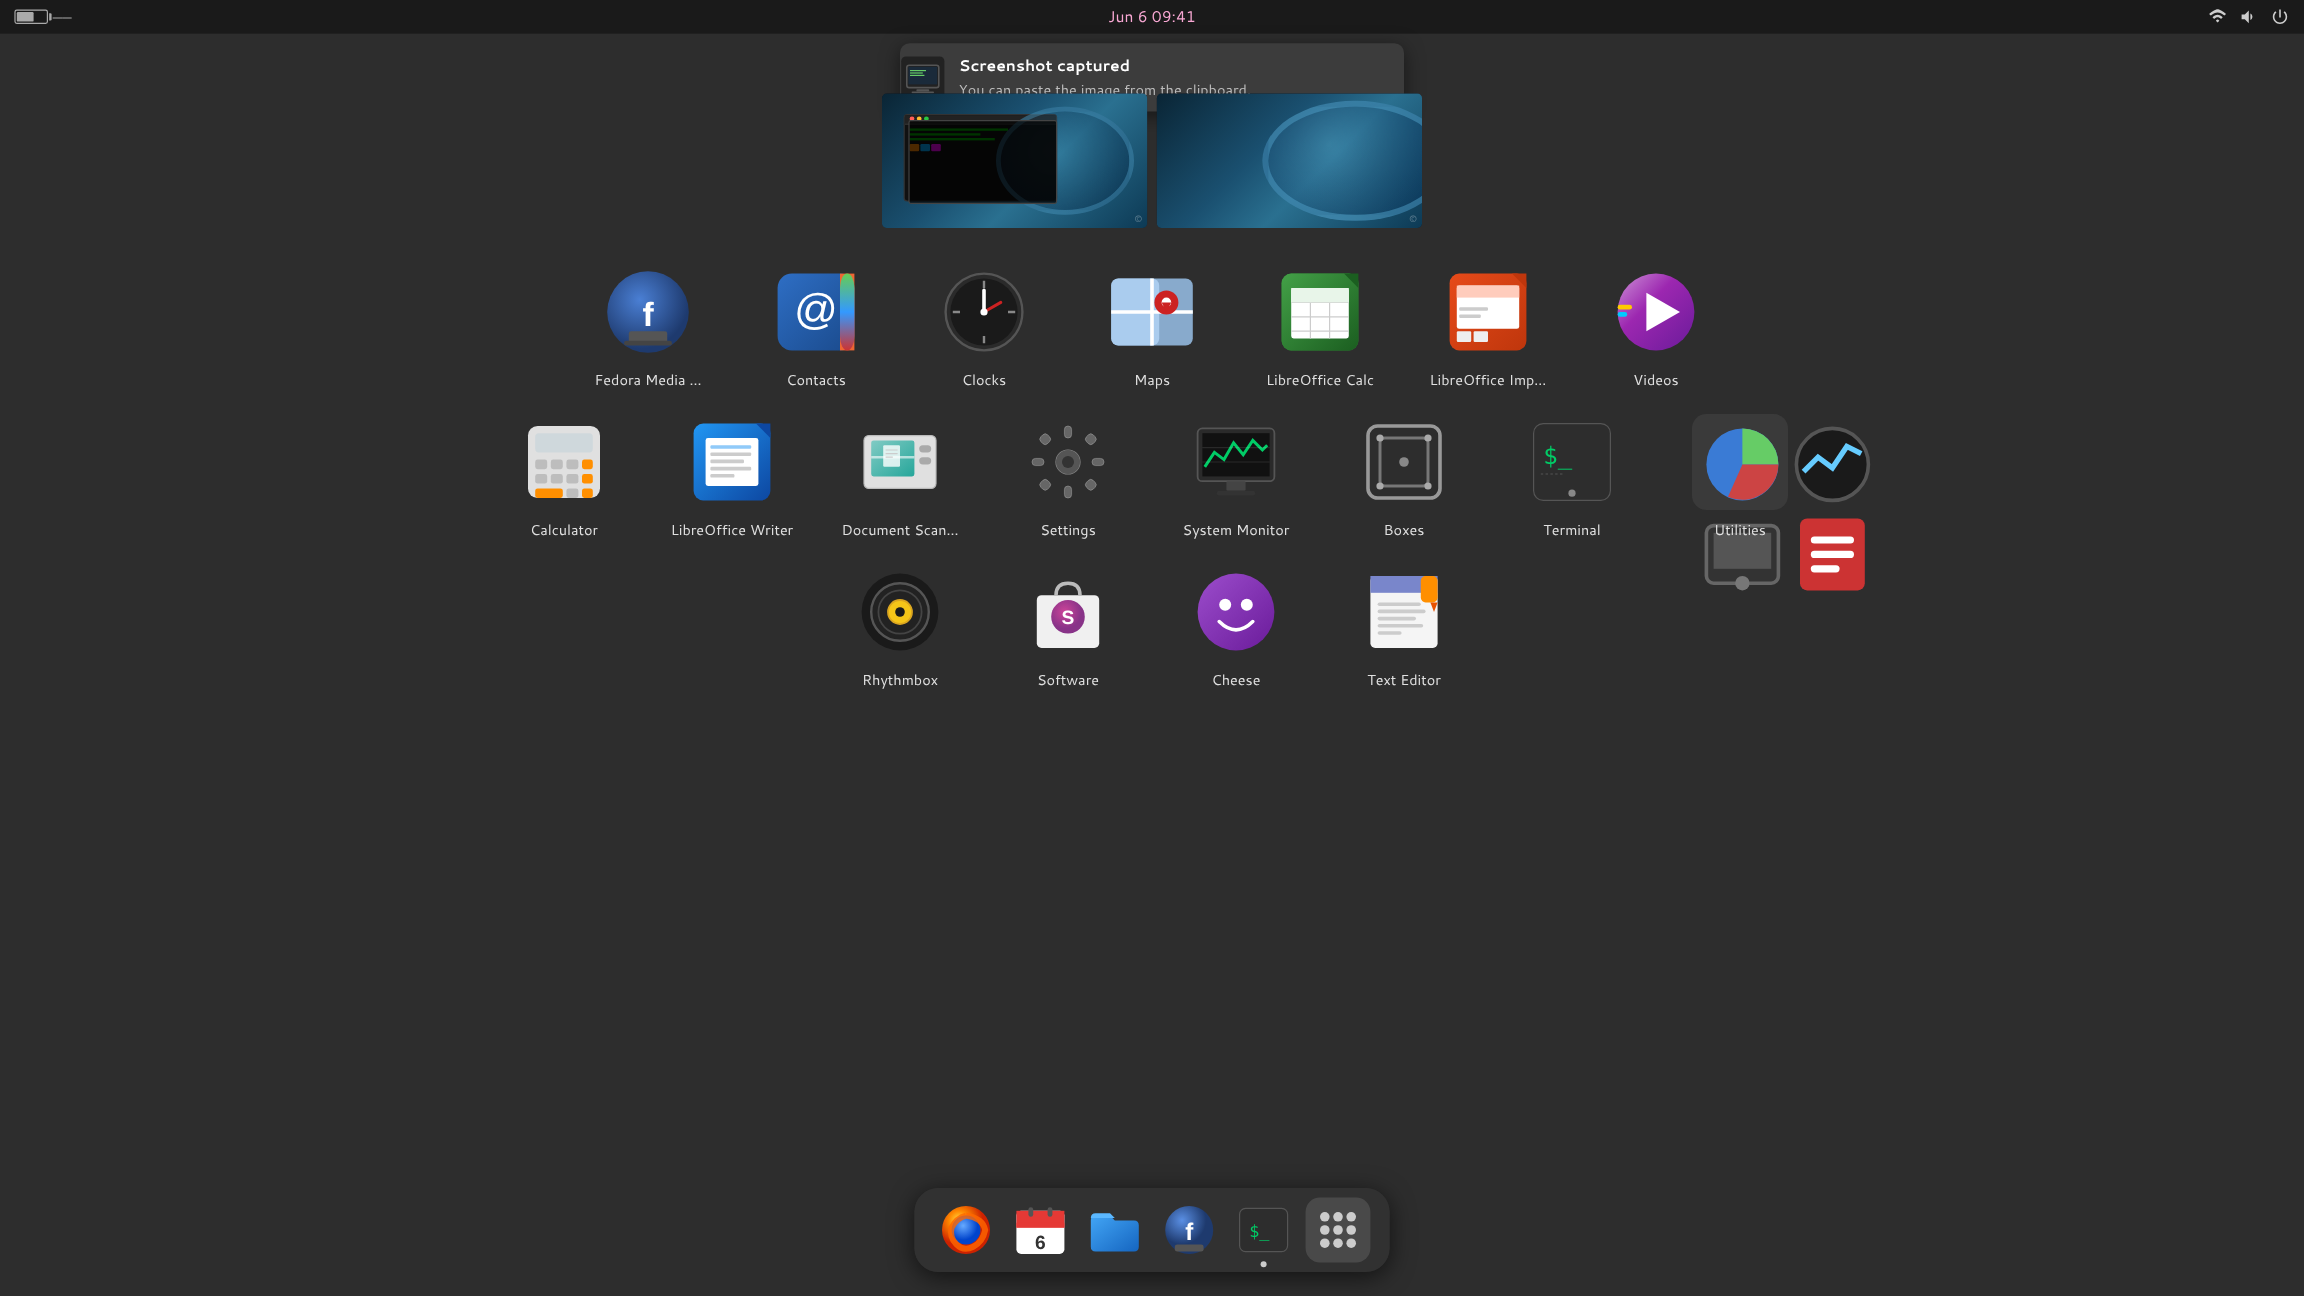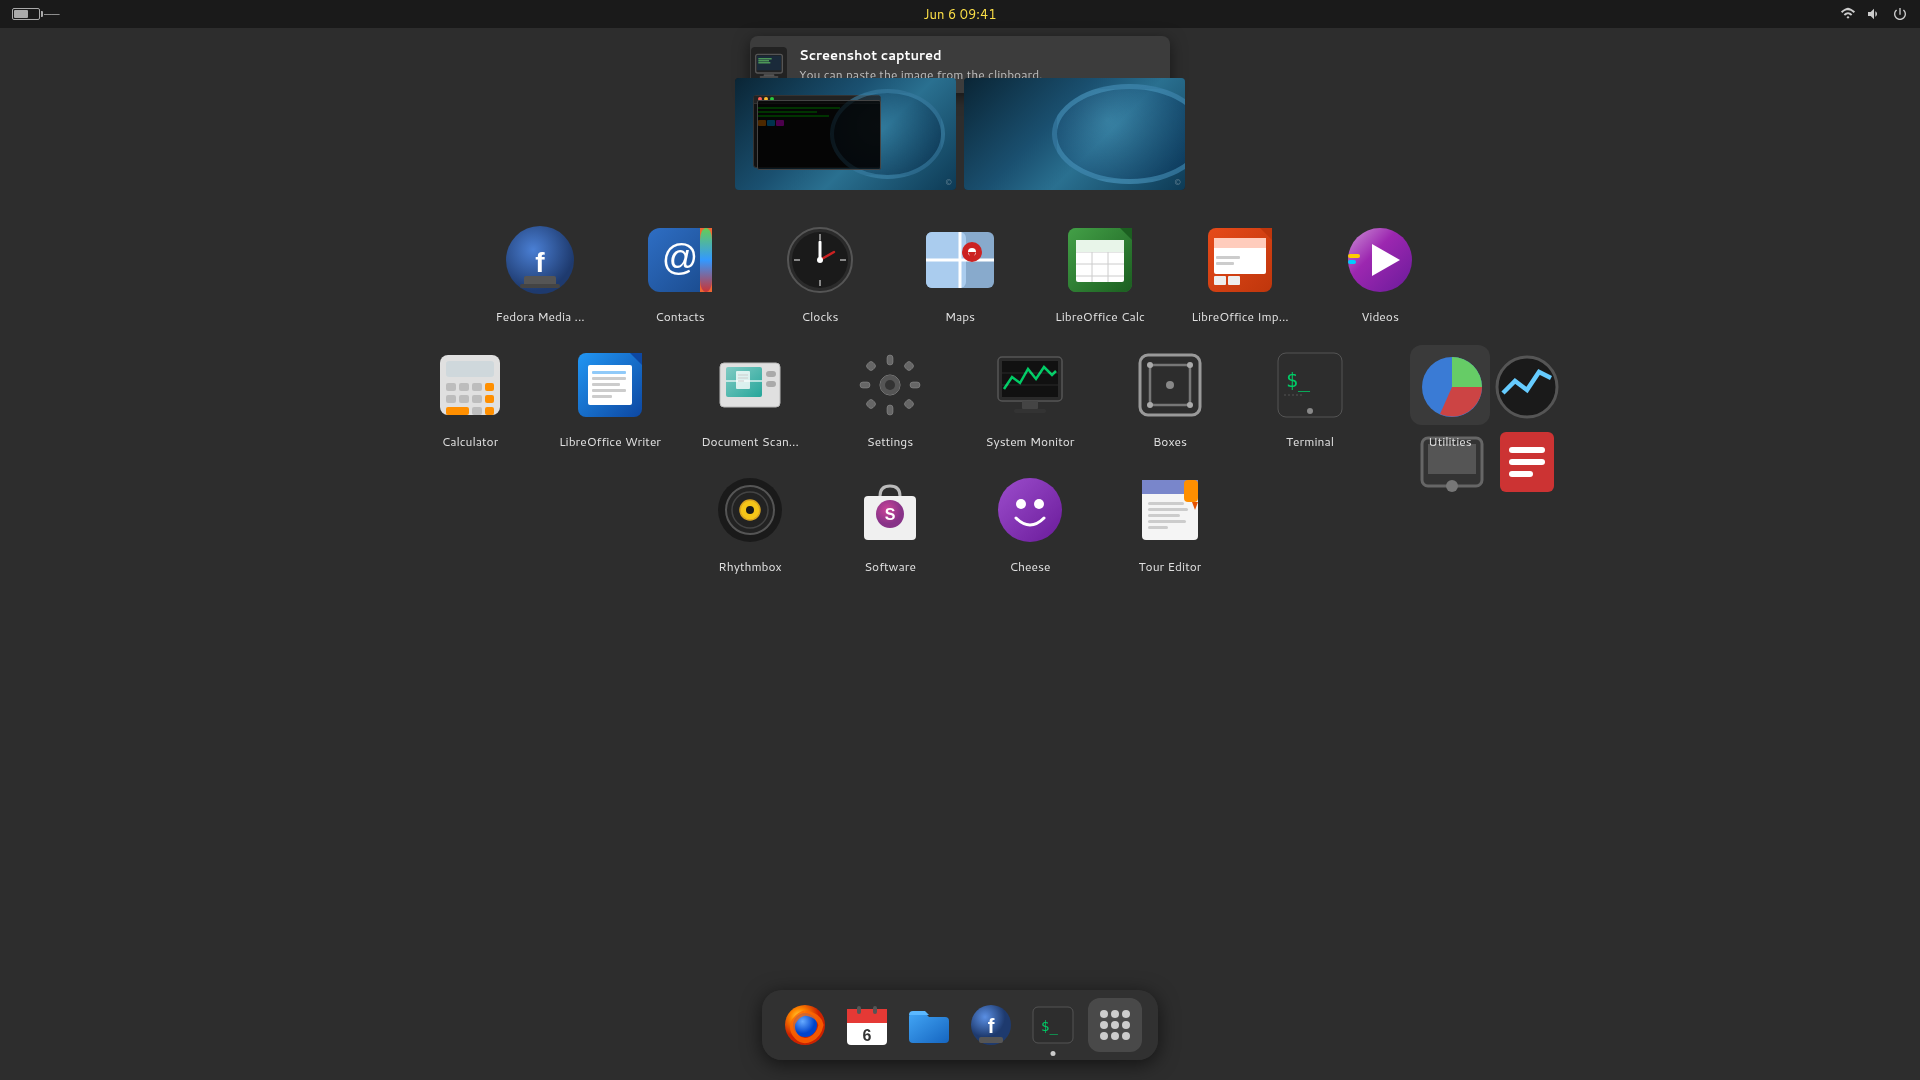--- a/index.html
+++ b/index.html
@@ -280,21 +280,21 @@
 <body>
 
 <div class="topbar">
   <div class="topbar-left">
     <div class="battery-bar">
       <div class="battery-fill"></div>
       <div class="battery-tip"></div>
     </div>
     <span style="font-size:11px;color:#aaa;">──</span>
   </div>
-  <span style="font-size:13px;font-weight:500;color:#fde047;">Jun 6  09:41</span>
+  <span style="font-size:13px;font-weight:500;color:#f9a8d4;">Jun 6  09:41</span>
   <div class="topbar-right">
 
     <svg width="16" height="16" viewBox="0 0 24 24" fill="#ccc">
       <path d="M1.41 8.42C5.23 4.6 10.37 2.5 12 2.5s6.77 2.1 10.59 5.92l-2.1 2.1C17.37 7.4 14.77 6.5 12 6.5s-5.37.9-8.49 3.92L1.41 8.42zm4.19 4.19C7.51 10.7 9.67 9.5 12 9.5s4.49 1.2 6.4 3.11l-2.1 2.1C14.94 13.36 13.52 12.5 12 12.5s-2.94.86-4.3 2.21l-2.1-2.1zm4.2 4.2C10.66 15.95 11.29 15.5 12 15.5s1.34.45 2.2 1.31l-2.2 2.2-2.2-2.2z"></path>
     </svg>
 
     <svg width="16" height="16" viewBox="0 0 24 24" fill="#ccc">
       <path d="M3 9v6h4l5 5V4L7 9H3zm13.5 3c0-1.77-1.02-3.29-2.5-4.03v8.05c1.48-.73 2.5-2.25 2.5-4.02z"></path>
     </svg>
 
@@ -779,21 +779,21 @@
           <rect x="50" y="6" width="14" height="22" rx="4" fill="#ff8f00"></rect>
           <polygon points="58 28 64 28 61 36" fill="#e65100"></polygon>
 
           <rect x="14" y="28" width="36" height="3" rx="1.5" fill="#ccc"></rect>
           <rect x="14" y="34" width="40" height="3" rx="1.5" fill="#ccc"></rect>
           <rect x="14" y="40" width="32" height="3" rx="1.5" fill="#ccc"></rect>
           <rect x="14" y="46" width="38" height="3" rx="1.5" fill="#ccc"></rect>
           <rect x="14" y="52" width="20" height="3" rx="1.5" fill="#ccc"></rect>
         </svg>
       </div>
-      <span class="app-label">Tour Editor</span>
+      <span class="app-label">Text Editor</span>
     </div>
 
 
   </div>
 
 </div>
 
 <div class="dock">
 
   <div class="dock-item">

